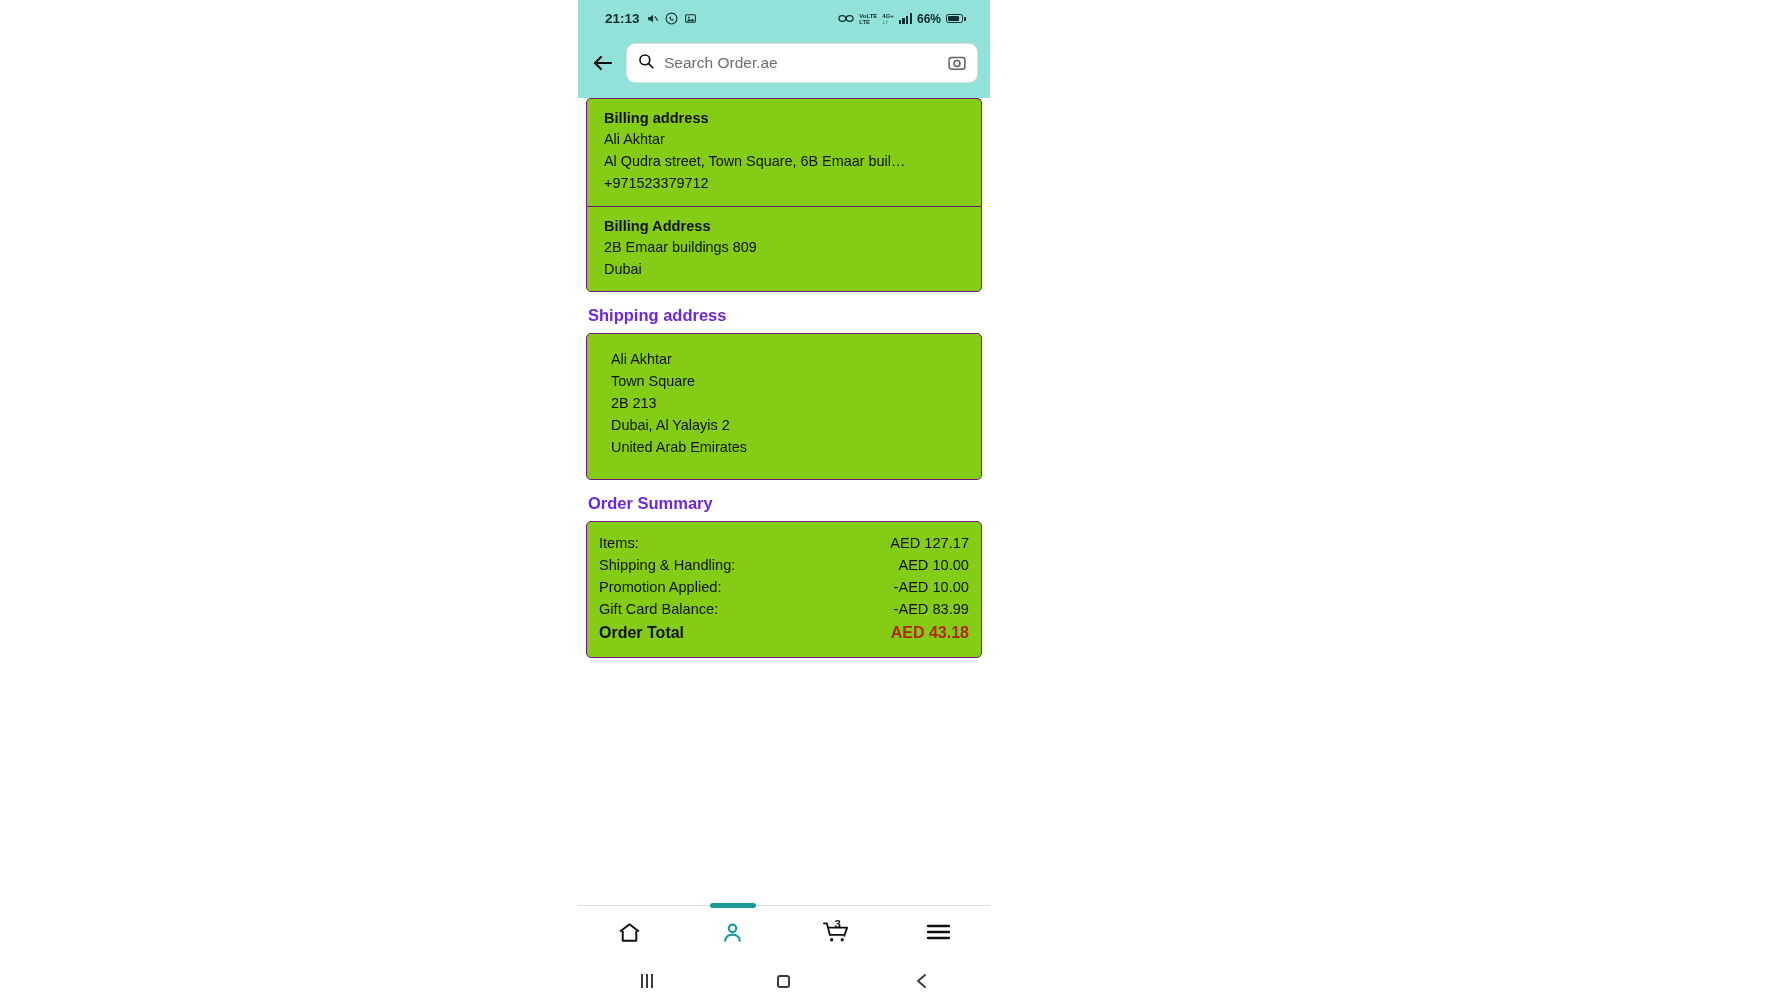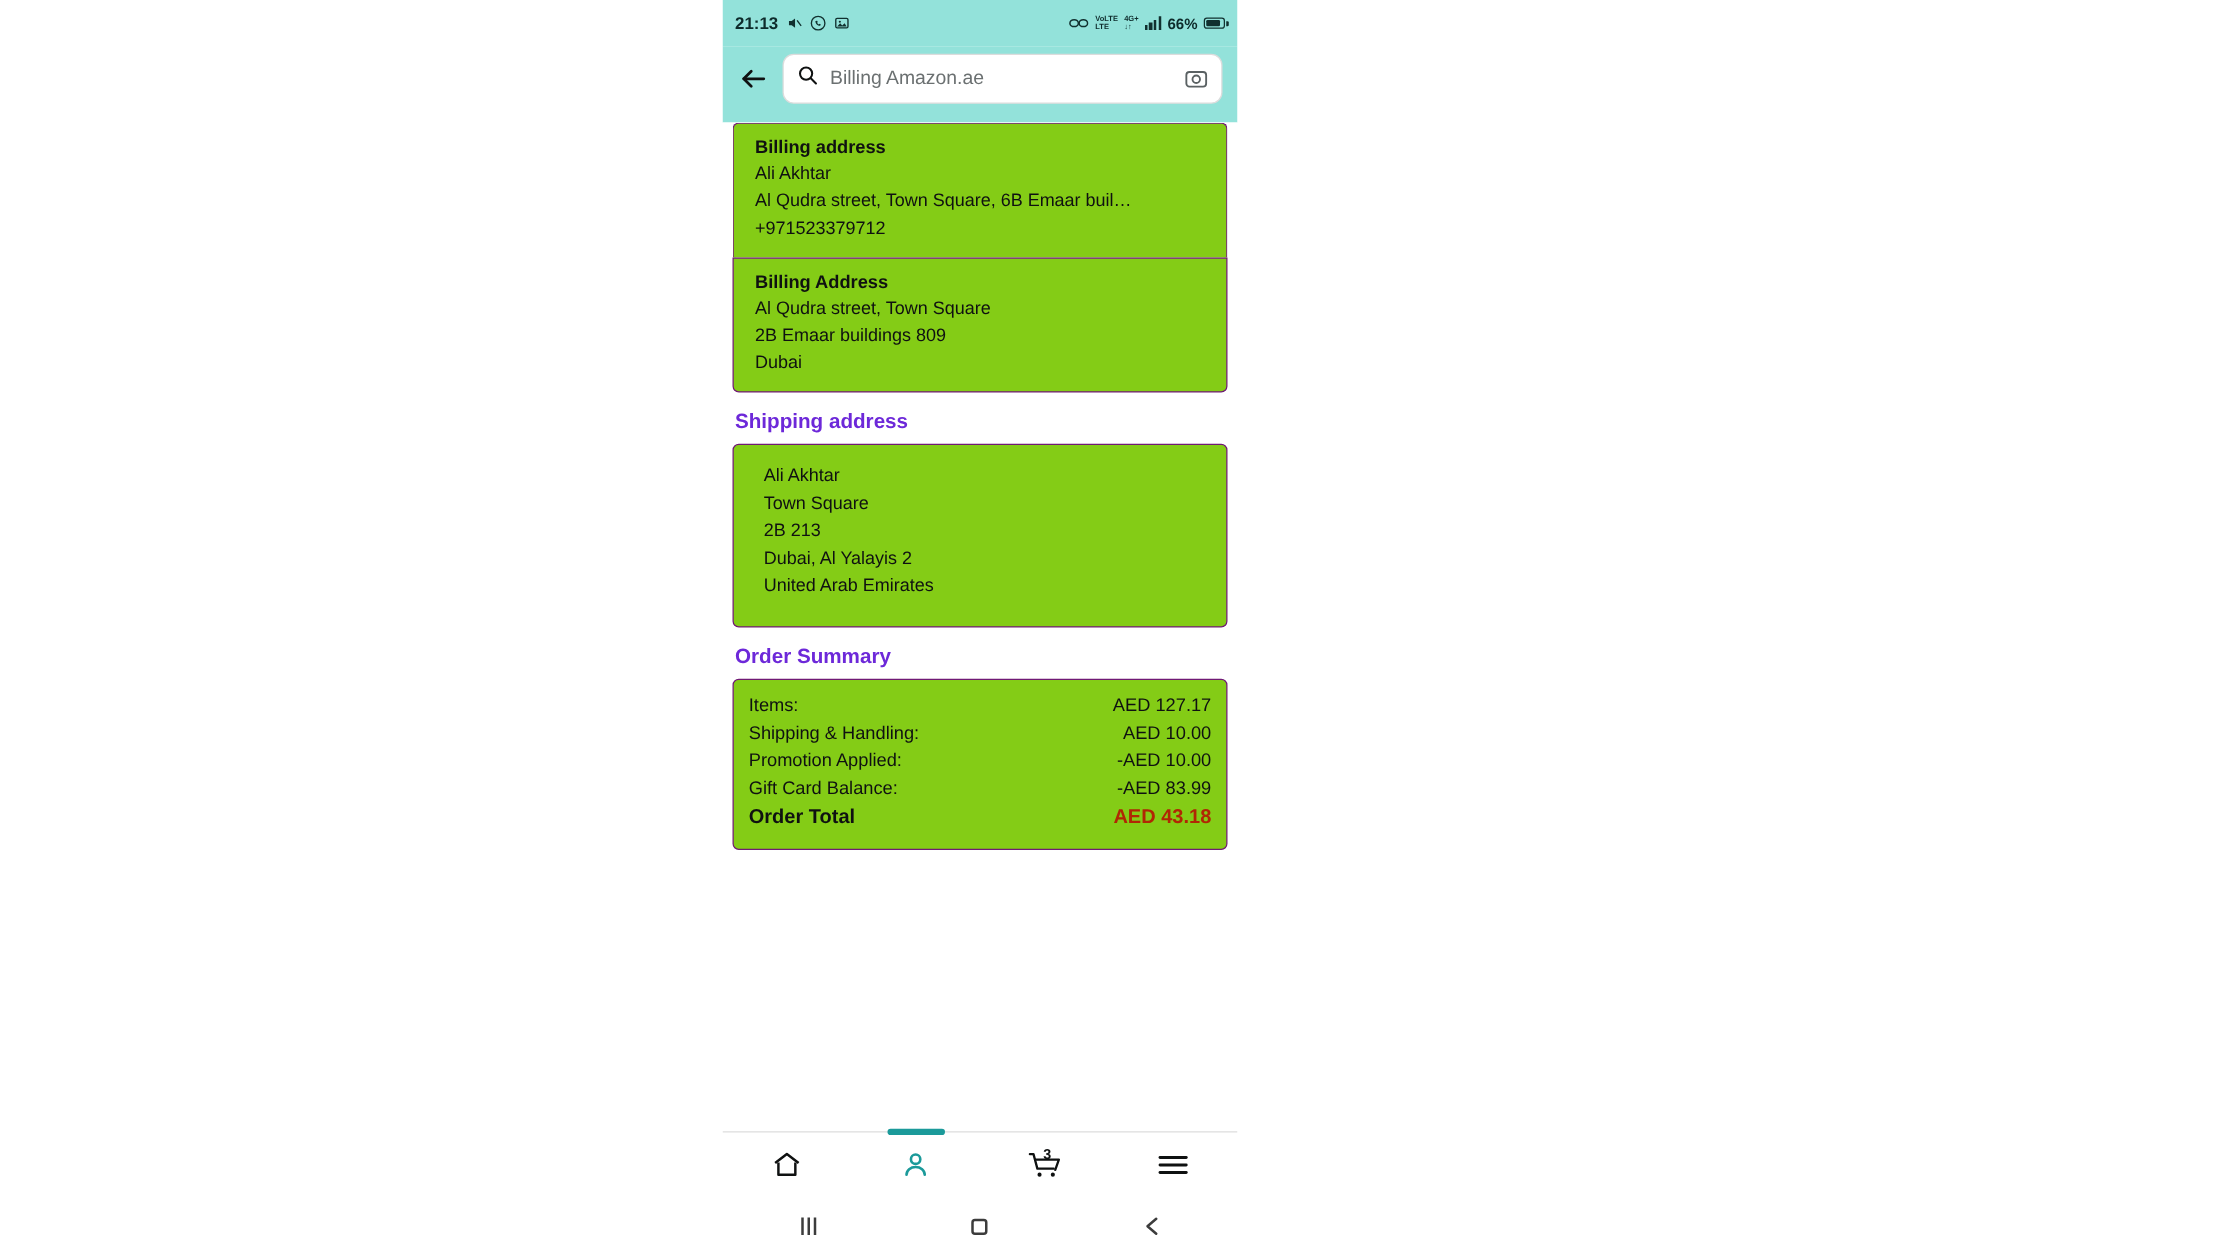--- a/index.html
+++ b/index.html
@@ -20,21 +20,21 @@
     background: #ffffff;
     overflow: hidden;
   }
 
   
   .statusbar {
     height: 37px;
     background: #93e2da;
     display: flex;
     align-items: center;
-    padding: 0 10px;
+    padding: 0 27px;
     color: #0d2b2b;
     font-size: 13.5px;
     font-weight: 600;
   }
   .sb-left { display: flex; align-items: center; gap: 6px; }
   .sb-right { margin-left: auto; display: flex; align-items: center; gap: 5px; font-size: 12px; }
   .sb-icon { display: inline-flex; align-items: center; }
   .tiny-stack { display: flex; flex-direction: column; line-height: 1; font-size: 6px; font-weight: 700; }
   .bars { display: flex; align-items: flex-end; gap: 1.2px; height: 11px; }
   .bars i { display: block; width: 2.4px; background: #11302f; }
@@ -204,21 +204,21 @@
         <polyline points="10,6 4,12 10,18"></polyline>
       </svg>
     </div>
     <div class="search-field">
       <span>
         <svg width="18" height="18" viewBox="0 0 24 24" fill="none" stroke="#0f1111" stroke-width="2.2">
           <circle cx="10.5" cy="10.5" r="6.5"></circle>
           <line x1="15.5" y1="15.5" x2="21" y2="21" stroke-linecap="round"></line>
         </svg>
       </span>
-      <span class="search-placeholder">Billing Amazon.ae</span>
+      <span class="search-placeholder">Search Order.ae</span>
       <span class="cam-icon">
         <svg width="20" height="20" viewBox="0 0 24 24" fill="none" stroke="#5a6163" stroke-width="1.8">
           <rect x="2.5" y="5.5" width="19" height="14" rx="3"></rect>
           <circle cx="12" cy="12.5" r="3.6"></circle>
         </svg>
       </span>
     </div>
   </div>
 
   <div class="content">
@@ -228,21 +228,20 @@
         <div class="row-title">Billing address</div>
         <div class="row-line">Ali Akhtar</div>
         <div class="row-line">Al Qudra street, Town Square, 6B Emaar buil…</div>
         <div class="row-line">+971523379712</div>
       </div>
     </div>
 
     <div class="card joined-bottom">
       <div class="card-inner">
         <div class="row-title">Billing Address</div>
-        <div class="row-line">Al Qudra street, Town Square</div>
         <div class="row-line">2B Emaar buildings 809</div>
         <div class="row-line">Dubai</div>
       </div>
     </div>
 
     <div class="section-h">Shipping address</div>
 
     <div class="card addr-card">
       <div class="card-inner">
         <div class="row-line">Ali Akhtar</div>

